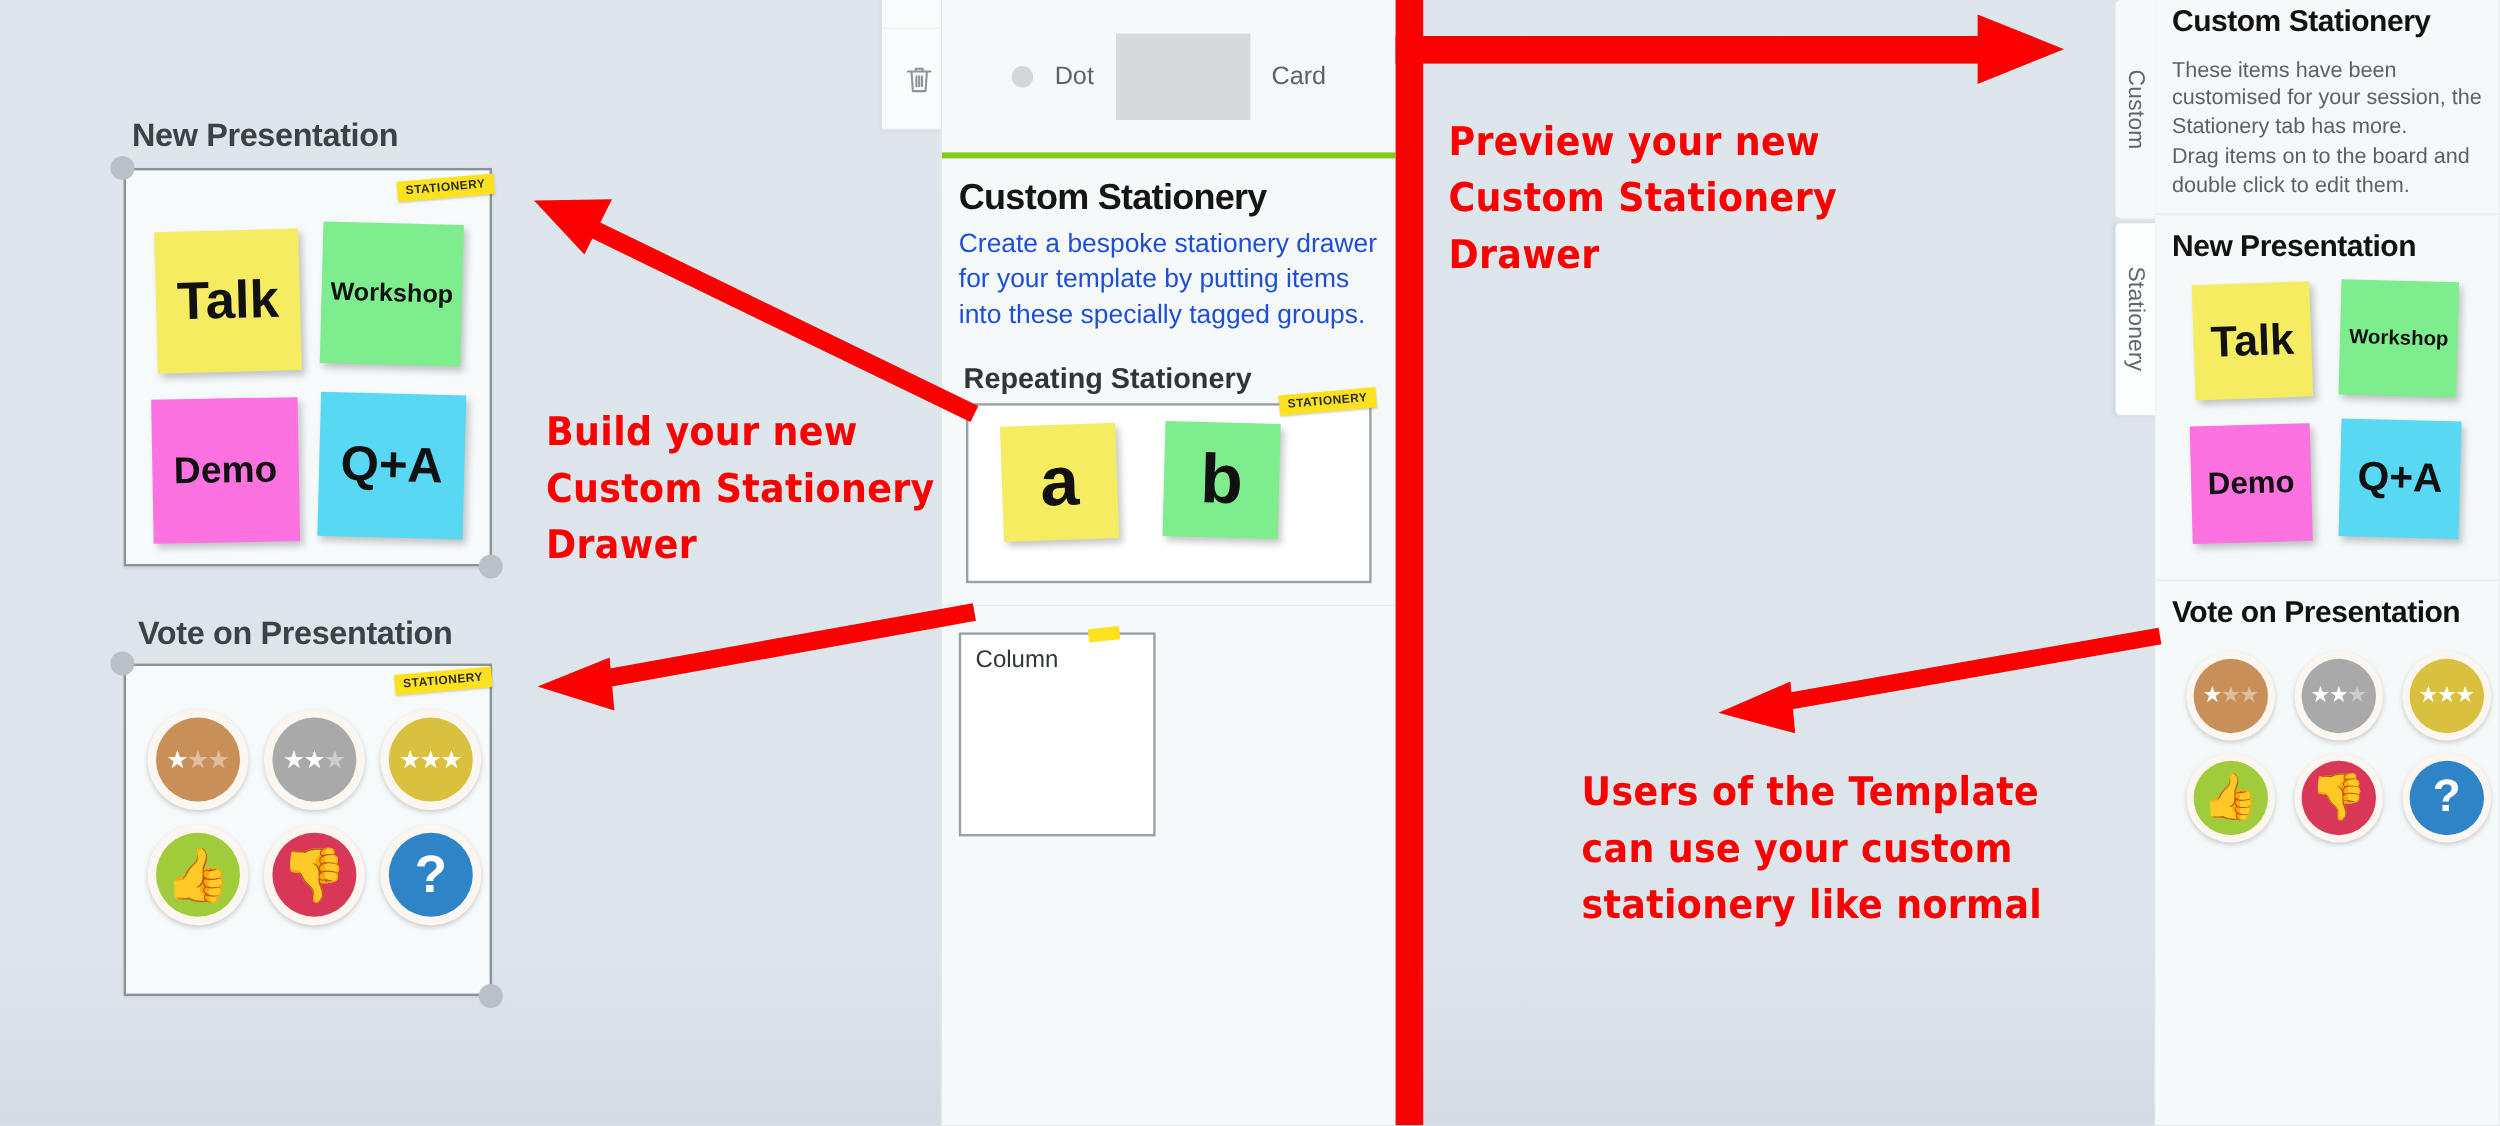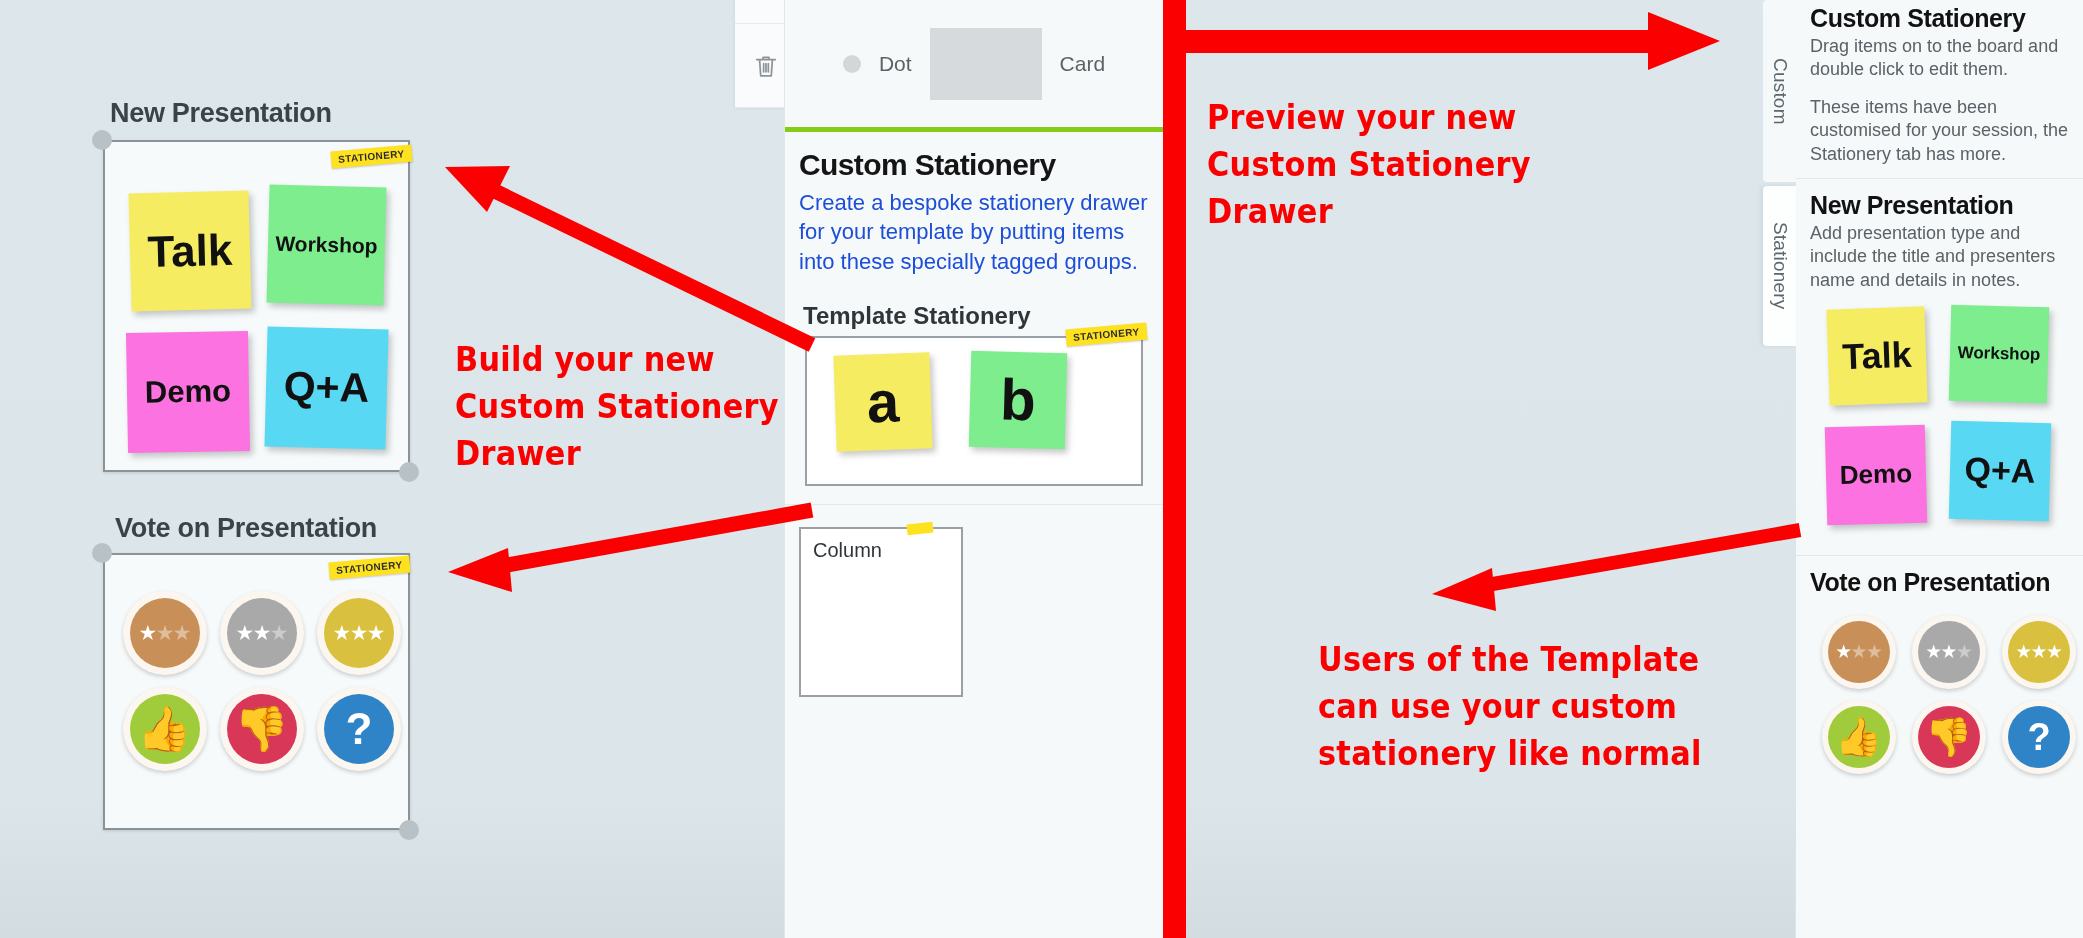--- a/index.html
+++ b/index.html
@@ -284,21 +284,21 @@
     <div class="dotcard-row">
       <div class="dot-swatch"></div>
       <div class="dc-label">Dot</div>
       <div class="card-swatch"></div>
       <div class="dc-label">Card</div>
     </div>
 
     <div class="panel-sec">
       <div class="sec-h">Custom Stationery</div>
       <div class="sec-p">Create a bespoke stationery drawer for your template by putting items into these specially tagged groups.</div>
-      <div class="sub-h">Template Stationery</div>
+      <div class="sub-h">Repeating Stationery</div>
       <div class="inline-group" style="margin:0 6px 0 6px;">
         <div class="stat-tag" style="right:-6px; top:-12px;">STATIONERY</div>
         <div class="sticky" style="left:28px; top:16px; width:96px; height:96px; background:#f5ec62; font-size:58px; transform:rotate(-2deg);">
           <span>a</span>
         </div>
         <div class="sticky" style="left:163px; top:14px; width:96px; height:96px; background:#7ded8e; font-size:58px; transform:rotate(1.5deg);">
           <span>b</span>
         </div>
       </div>
     </div>
@@ -320,29 +320,28 @@
       <div class="vtab" style="top:0px; height:182px;">
         <span>Custom</span>
       </div>
       <div class="vtab active" style="top:186px; height:160px;">
         <span>Stationery</span>
       </div>
     </div>
 
     <div class="rs-sec" style="padding-top:4px;">
       <div class="rs-h">Custom Stationery</div>
+      <div class="rs-p" style="margin-top:14px;">These items have been customised for your session, the Stationery tab has more.</div>
       <div class="rs-p">Drag items on to the board and double click to edit them.</div>
-      <div class="rs-p" style="margin-top:14px;">These items have been customised for your session, the Stationery tab has more.</div>
     </div>
 
     <div class="rs-divider"></div>
 
     <div class="rs-sec">
       <div class="rs-h" style="margin-top:6px;">New Presentation</div>
-      <div class="rs-p">Add presentation type and include the title and presenters name and details in notes.</div>
       <div style="position:relative; height:235px; margin-top:16px;">
         <div class="sticky" style="left:18px; top:0px; width:98px; height:96px; background:#f5ec62; font-size:36px; transform:rotate(-2deg);">
           <span>Talk</span>
         </div>
         <div class="sticky" style="left:140px; top:-2px; width:98px; height:96px; background:#7ded8e; font-size:17px; transform:rotate(1.5deg);">
           <span>Workshop</span>
         </div>
         <div class="sticky" style="left:16px; top:118px; width:100px; height:98px; background:#fb72e0; font-size:26px; transform:rotate(-1.5deg);">
           <span>Demo</span>
         </div>

